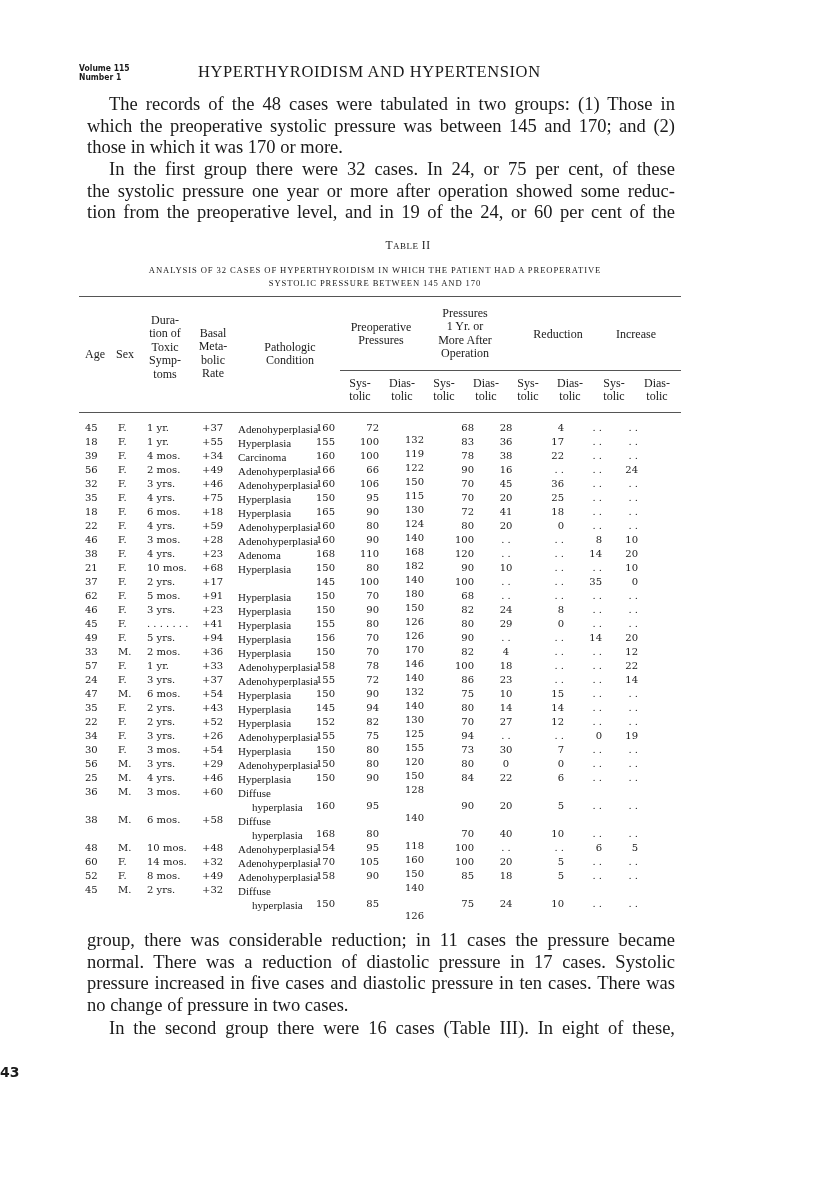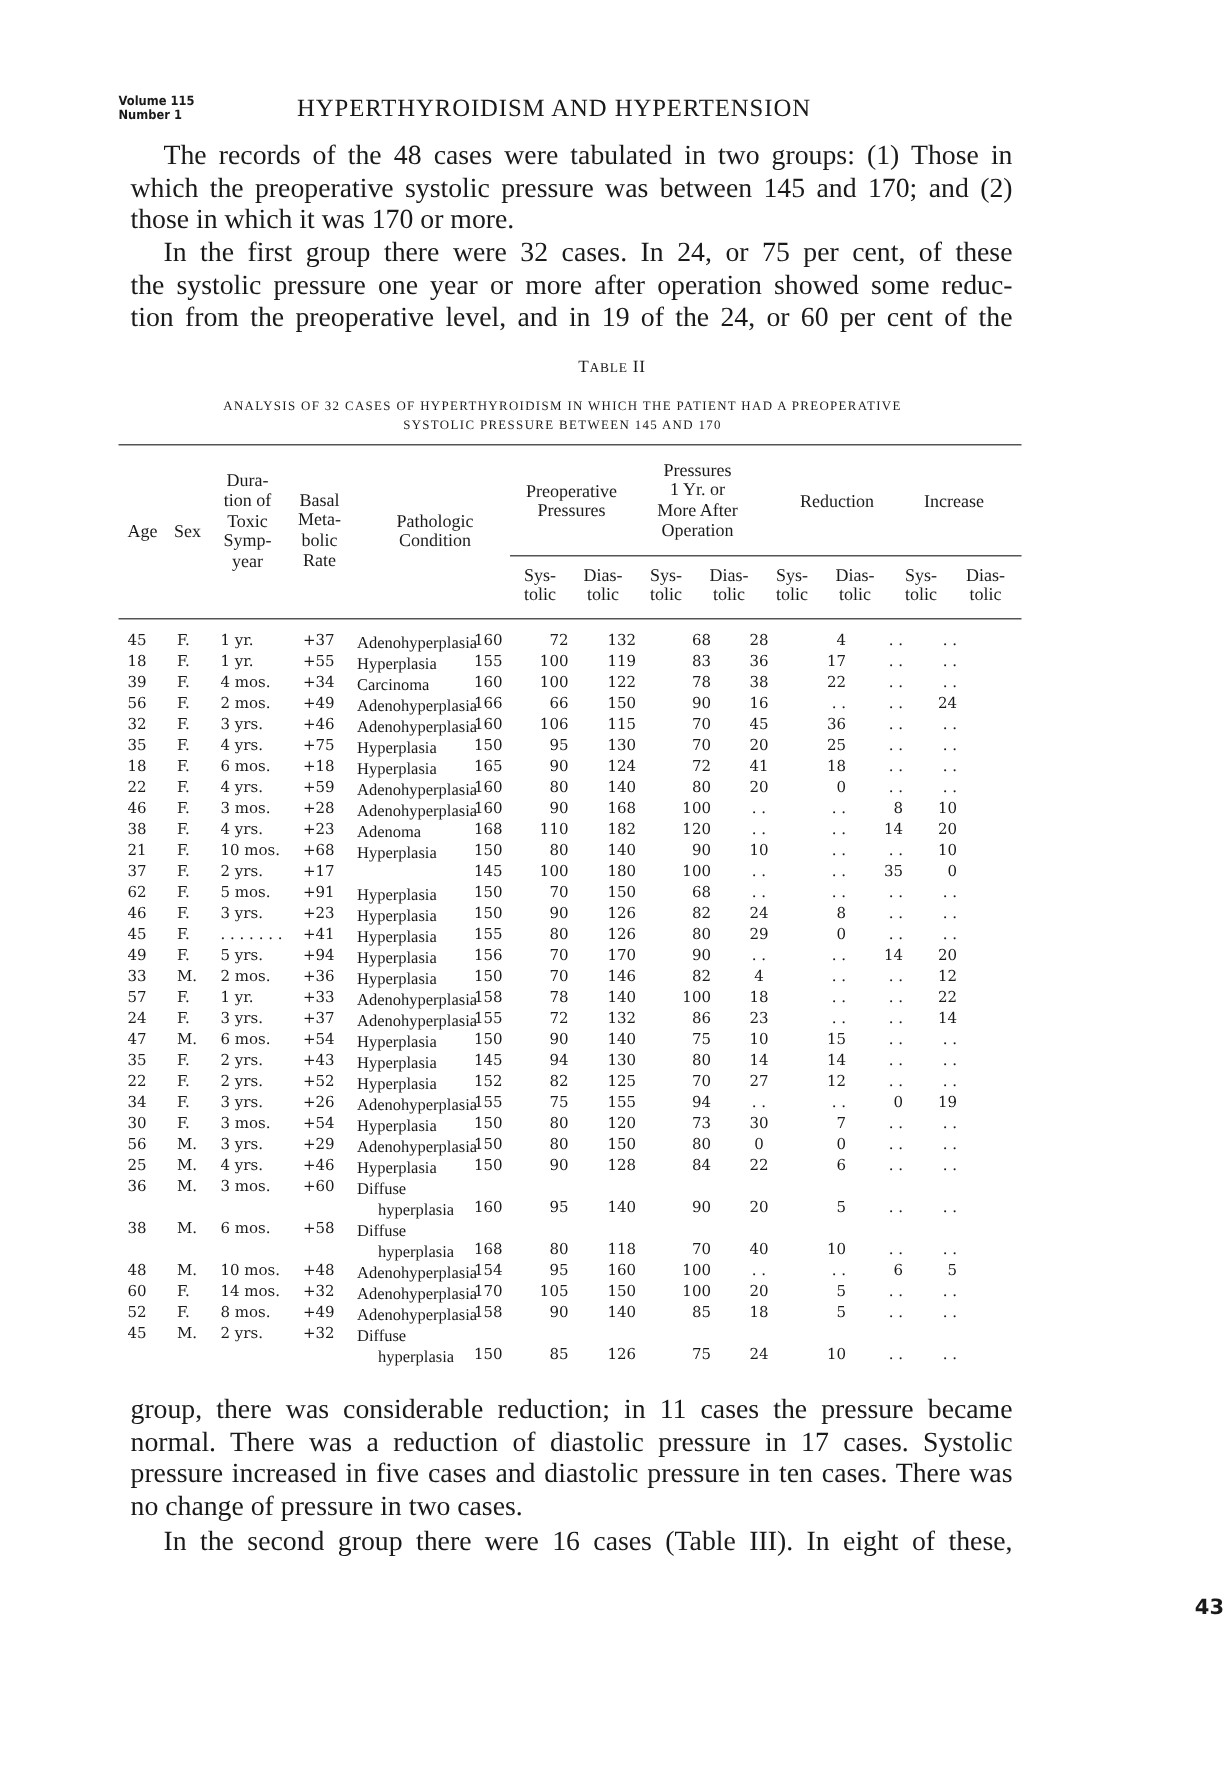--- a/index.html
+++ b/index.html
@@ -22,27 +22,27 @@
   .row.tall .num { top: 14px; }
   .c-age { left: 85px; width: 20px; text-align: left; }
   .c-sex { left: 118px; }
   .c-dur { left: 147px; width: 48px; }
   .c-bmr { left: 202px; }
   .c-path { left: 238px; font-family: "Liberation Serif", serif; font-size: 11px; line-height: 14px; }
   .c-path .cont { padding-left: 14px; display: block; }
   .num { text-align: right; width: 28px; }
   .c-pre-s { left: 316px; text-align: left; }
   .c-pre-d { left: 351px; }
-  .c-aft-s { left: 405px; text-align: left; }
+  .c-aft-s { left: 405px; text-align: left; margin-top: 12px; }
   .c-aft-d { left: 446px; }
   .c-red-s { left: 492px; text-align: center; }
   .c-red-d { left: 536px; }
   .c-inc-s { left: 574px; }
   .c-inc-d { left: 610px; }
-  .page-num { position: absolute; left: 0; width: 816px; top: 1064px; text-align: right; font-family: "DejaVu Sans", sans-serif; font-weight: bold; font-size: 14px; }
+  .page-num { position: absolute; left: 0; width: 816px; top: 1064px; text-align: left; font-family: "DejaVu Sans", sans-serif; font-weight: bold; font-size: 14px; }
 </style>
 </head>
 <body>
 
 <div class="header-left">
   <div>Volume 115</div>
   <div>Number 1</div>
 </div>
 <div class="header-title">HYPERTHYROIDISM AND HYPERTENSION</div>
 
@@ -69,21 +69,21 @@
 <div class="rule" style="left:340px; width:341px; top:370px;"></div>
 <div class="rule" style="left:79px; width:602px; top:412px;"></div>
 
 <div class="hdr" style="left:80px; top:348px; width:30px;">Age</div>
 <div class="hdr" style="left:111px; top:348px; width:28px;">Sex</div>
 <div class="hdr" style="left:140px; top:314px; width:50px;">
   <div>Dura-</div>
   <div>tion of</div>
   <div>Toxic</div>
   <div>Symp-</div>
-  <div>year</div>
+  <div>toms</div>
 </div>
 <div class="hdr" style="left:192px; top:327px; width:42px;">
   <div>Basal</div>
   <div>Meta-</div>
   <div>bolic</div>
   <div>Rate</div>
 </div>
 <div class="hdr" style="left:240px; top:341px; width:100px;">
   <div>Pathologic</div>
   <div>Condition</div>

